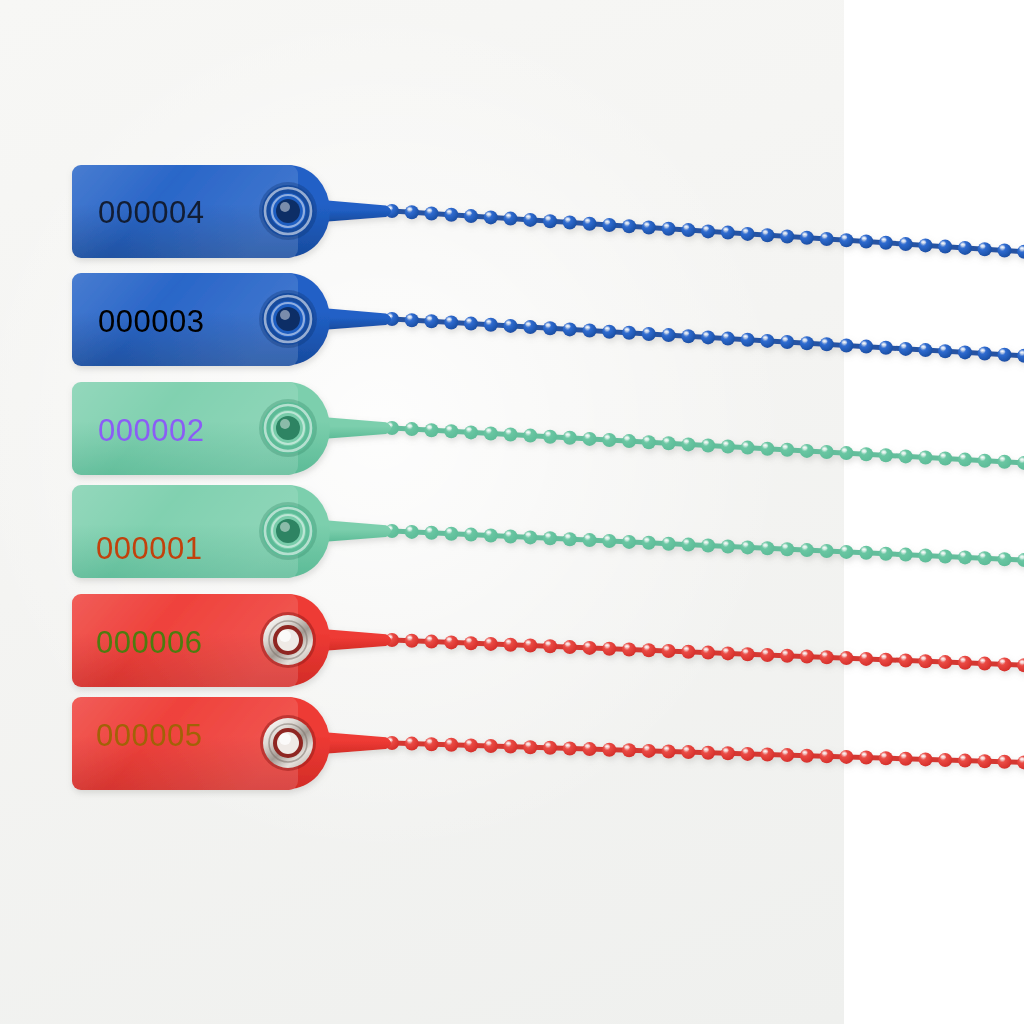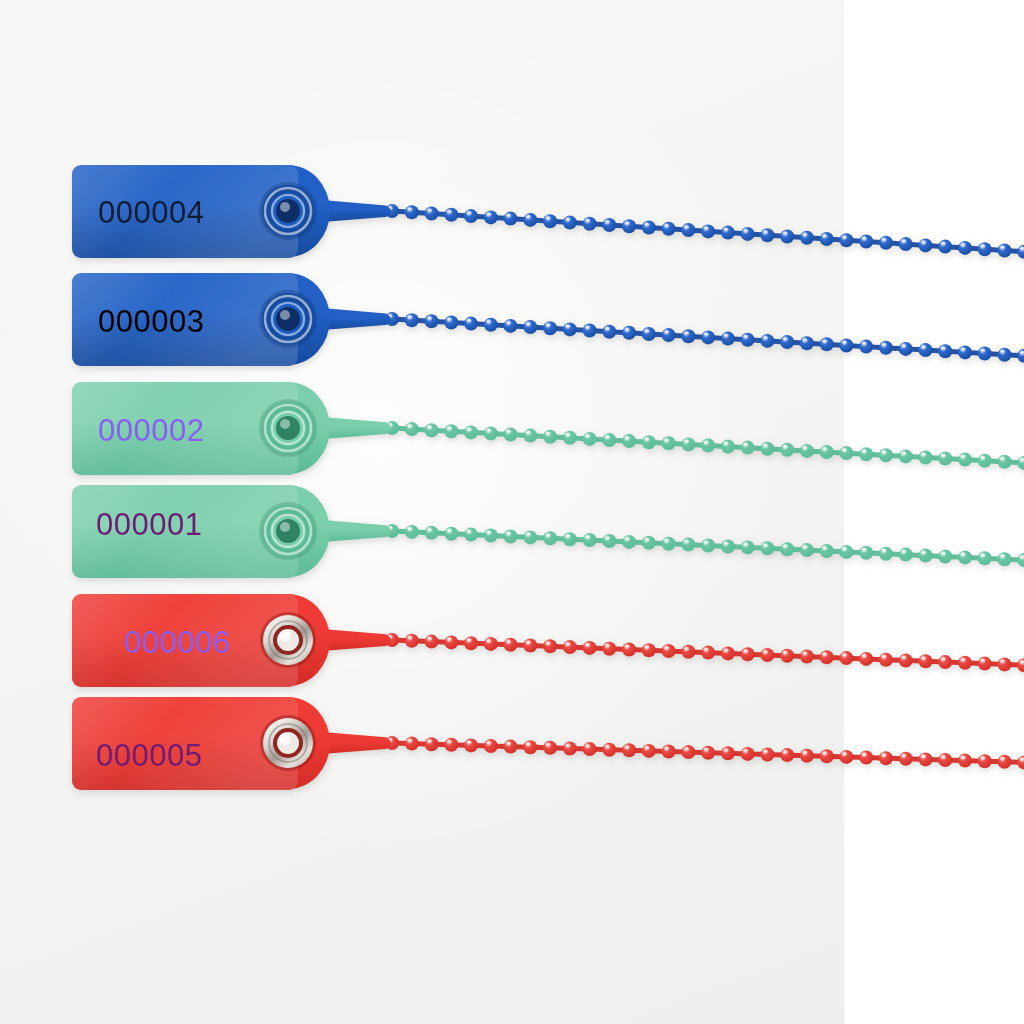--- a/index.html
+++ b/index.html
@@ -537,21 +537,21 @@
     <circle cx="288" cy="46" r="29" fill="#2d8463" opacity="0.30"></circle>
     <circle cx="288" cy="46" r="26" fill="#5cbb97"></circle>
     <circle cx="288" cy="46" r="23" fill="none" stroke="#ffffff" stroke-width="2.6" opacity="0.55"></circle>
     <circle cx="288" cy="46" r="18" fill="#7ccfad" opacity="0.85"></circle>
     <circle cx="288" cy="46" r="16" fill="none" stroke="#ffffff" stroke-width="2.2" opacity="0.5"></circle>
     <circle cx="288" cy="46" r="12" fill="#2d8463"></circle>
     <circle cx="285" cy="42" r="5" fill="#ffffff" opacity="0.45"></circle>
 
     </g>
   </svg>
-        <div class="seal-label" style="left: 96px; top: 22px; color: #701a75;">000001</div>
+        <div class="seal-label" style="left: 96px; top: 46px; color: #c2410c;">000001</div>
       </div>
       <div class="seal" style="top: 594px;">
   <svg width="1044" height="169" viewBox="0 0 1044 169" xmlns="http://www.w3.org/2000/svg">
     <defs>
       <linearGradient id="body-4" x1="0" y1="0" x2="0" y2="1">
         <stop offset="0%" stop-color="#ee3a34"></stop>
         <stop offset="42%" stop-color="#ee3a34"></stop>
         <stop offset="100%" stop-color="#d32c27"></stop>
       </linearGradient>
       <linearGradient id="sheen-4" x1="0" y1="0" x2="1" y2="0.35">
@@ -661,21 +661,21 @@
       <circle cx="288" cy="46" r="28" fill="#9a1f1b" opacity="0.55"></circle>
       <circle cx="288" cy="46" r="25" fill="url(#metal-4)"></circle>
       <circle cx="288" cy="46" r="19" fill="none" stroke="#7d736c" stroke-width="1.6" opacity="0.55"></circle>
       <circle cx="288" cy="46" r="15" fill="#6d3franchise" opacity="0"></circle>
       <circle cx="288" cy="46" r="15" fill="#8f2621"></circle>
       <circle cx="288" cy="46" r="11" fill="#efeae6"></circle>
       <circle cx="285" cy="42" r="6" fill="#ffffff" opacity="0.75"></circle>
 
     </g>
   </svg>
-        <div class="seal-label" style="left: 96px; top: 31px; color: #8b5cf6; margin-left: 28px;">000006</div>
+        <div class="seal-label" style="left: 96px; top: 31px; color: #4d7c0f;">000006</div>
       </div>
       <div class="seal" style="top: 697px;">
   <svg width="1044" height="163" viewBox="0 0 1044 163" xmlns="http://www.w3.org/2000/svg">
     <defs>
       <linearGradient id="body-5" x1="0" y1="0" x2="0" y2="1">
         <stop offset="0%" stop-color="#ee3a34"></stop>
         <stop offset="42%" stop-color="#ee3a34"></stop>
         <stop offset="100%" stop-color="#d32c27"></stop>
       </linearGradient>
       <linearGradient id="sheen-5" x1="0" y1="0" x2="1" y2="0.35">
@@ -785,16 +785,16 @@
       <circle cx="288" cy="46" r="28" fill="#9a1f1b" opacity="0.55"></circle>
       <circle cx="288" cy="46" r="25" fill="url(#metal-5)"></circle>
       <circle cx="288" cy="46" r="19" fill="none" stroke="#7d736c" stroke-width="1.6" opacity="0.55"></circle>
       <circle cx="288" cy="46" r="15" fill="#6d3franchise" opacity="0"></circle>
       <circle cx="288" cy="46" r="15" fill="#8f2621"></circle>
       <circle cx="288" cy="46" r="11" fill="#efeae6"></circle>
       <circle cx="285" cy="42" r="6" fill="#ffffff" opacity="0.75"></circle>
 
     </g>
   </svg>
-        <div class="seal-label" style="left: 96px; top: 41px; color: #701a75;">000005</div>
+        <div class="seal-label" style="left: 96px; top: 21px; color: #a16207;">000005</div>
       </div>
     </div>
 </div>
 
 </body></html>

